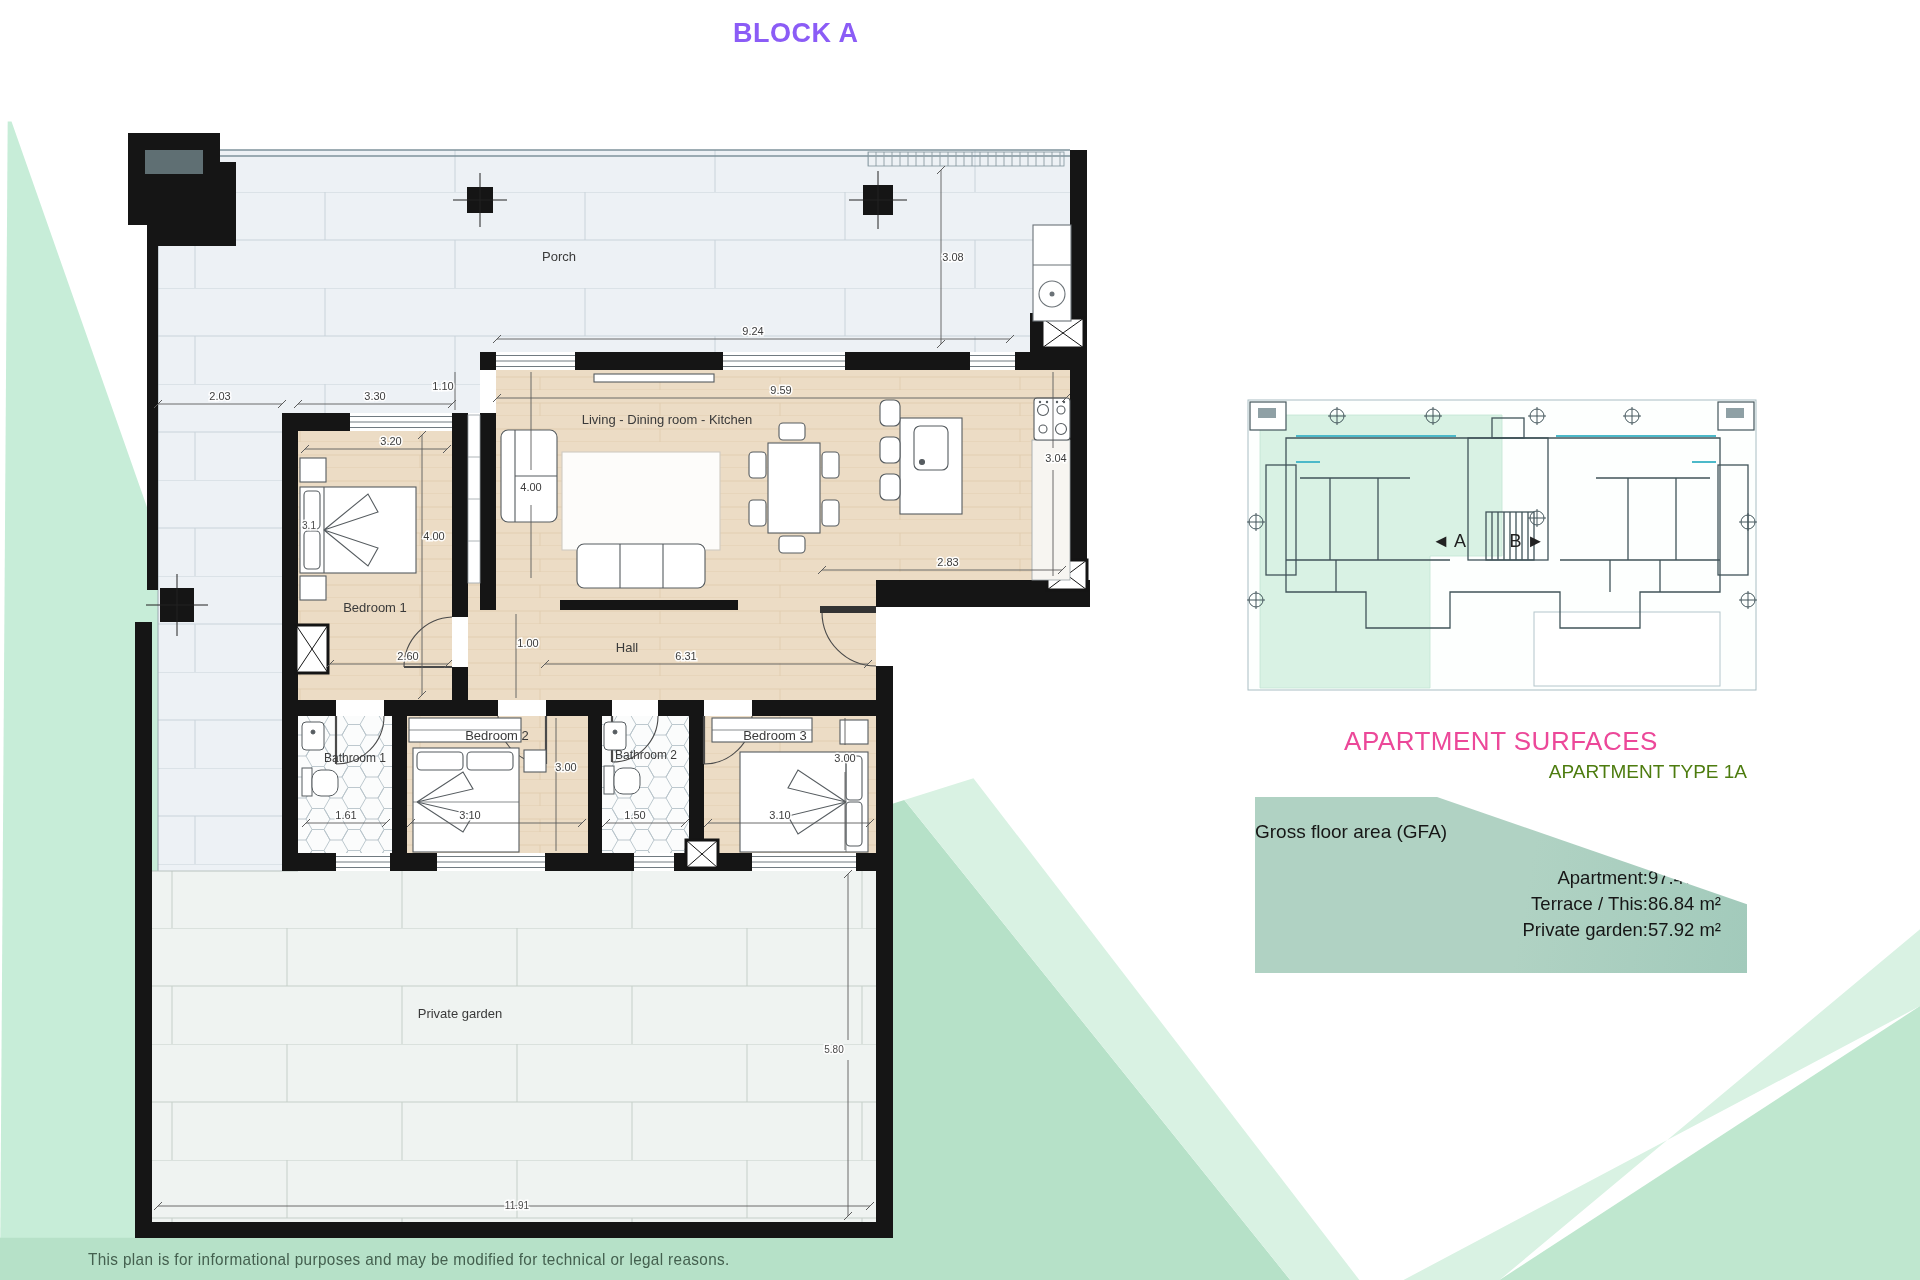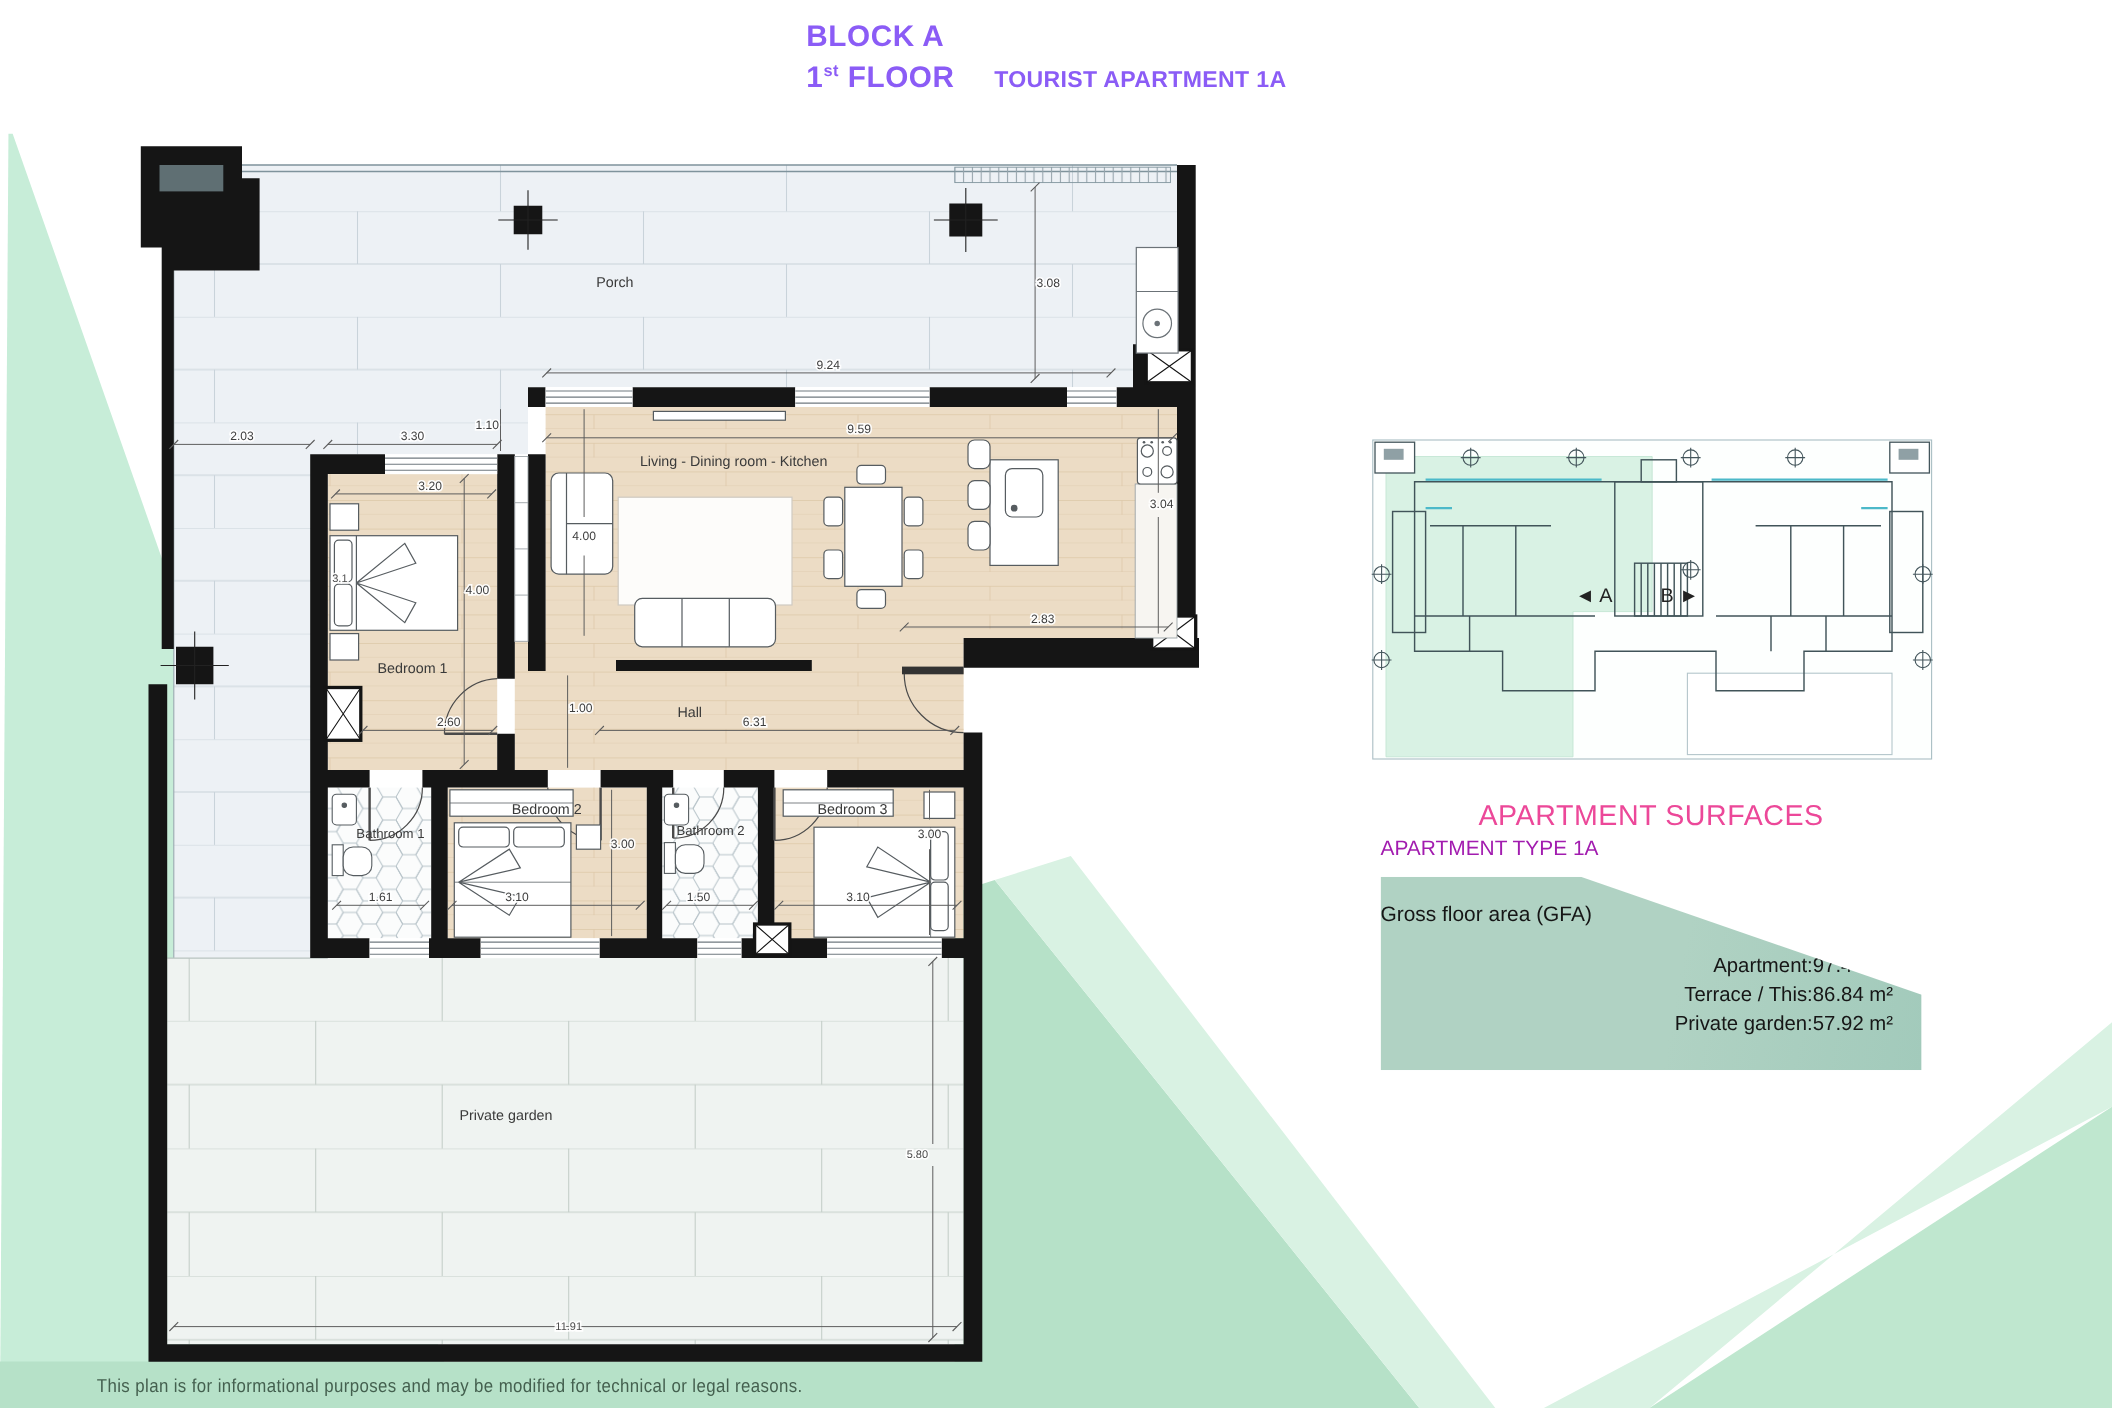--- a/index.html
+++ b/index.html
@@ -22,21 +22,21 @@
   
   .titleblock{left:733px;top:18px;color:#8b5cf6;}
   .titleblock .l1{font-size:27px;font-weight:700;letter-spacing:.5px;}
   .titleblock .l2{font-size:27px;font-weight:700;letter-spacing:.5px;margin-top:6px;display:flex;align-items:baseline;}
   .titleblock sup{font-size:55%;vertical-align:super;}
   .titleblock .apt{font-size:21px;font-weight:700;margin-left:36px;letter-spacing:.3px;}
 
   
   .surfaces{left:1255px;top:726px;width:492px;}
   .s-title{font-size:26px;letter-spacing:.5px;color:#ec4899;text-align:center;}
-  .s-sub{font-size:19px;color:#a21caf;text-align:left;margin-top:4px;}
+  .s-sub{font-size:19px;color:#4d7c0f;text-align:right;margin-top:4px;}
   .panel{margin-top:14px;height:176px;position:relative;
     background:linear-gradient(100deg,#b0d2c3 55%,#a2cabb 100%);
     -webkit-clip-path:polygon(0 0,37% 0,100% 61%,100% 100%,0 100%);
     clip-path:polygon(0 0,37% 0,100% 61%,100% 100%,0 100%);}
   .gfa{font-size:19px;color:#161616;padding:24px 0 0 0;}
   .rows{margin-top:22px;}
   .srow{display:flex;justify-content:flex-end;font-size:18.5px;color:#161616;
         line-height:26px;padding:0 26px 0 12px;}
 
   .disclaimer{left:88px;top:1250px;font-size:17px;color:#44604f;letter-spacing:.4px;
@@ -406,24 +406,20 @@
           <path d="M1528,518H1546 M1537,509V527"></path>
         </g>
     </g>
     <text class="kp-label" x="1449" y="547">◄ A</text>
     <text class="kp-label" x="1527" y="547">B ►</text>
   </g>
 </svg>
 
 <div class="abs titleblock">
   <div class="l1">BLOCK A</div>
-  <div class="l2">
-    <span><span>1</span><sup>st</sup>&nbsp;<span>FLOOR</span></span>
-    <span class="apt">TOURIST APARTMENT 1A</span>
-  </div>
 </div>
 
 <div class="abs surfaces">
   <div class="s-title">APARTMENT SURFACES</div>
   <div class="s-sub">APARTMENT TYPE 1A</div>
   <div class="panel">
     <div class="gfa">Gross floor area (GFA)</div>
     <div class="rows">
       <div class="srow">
         <span>Apartment:</span>

